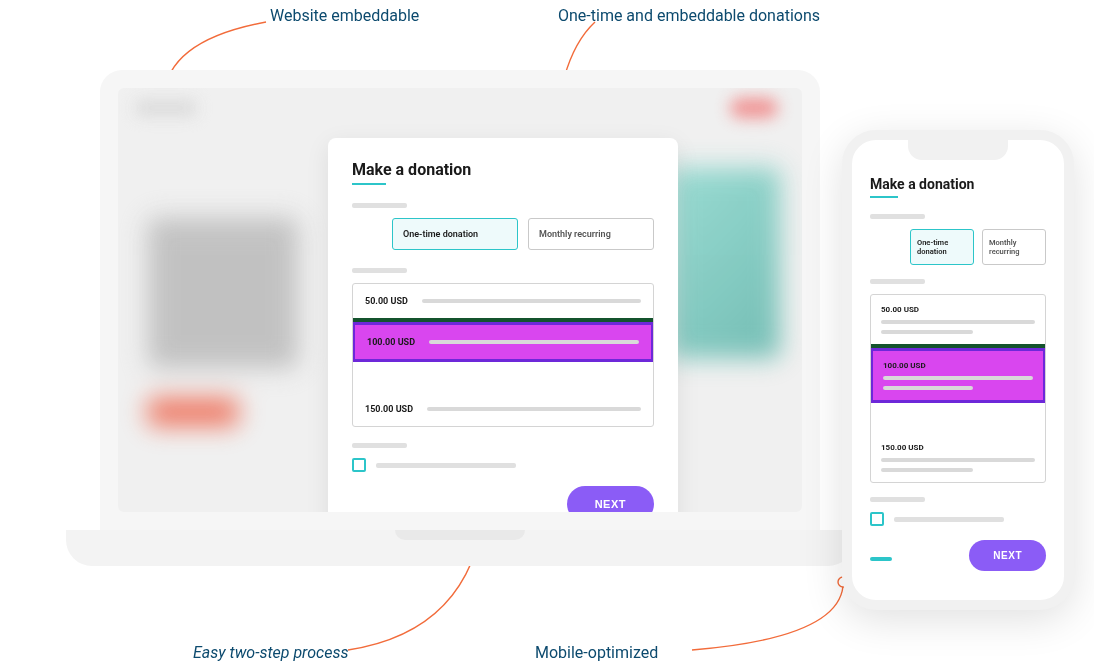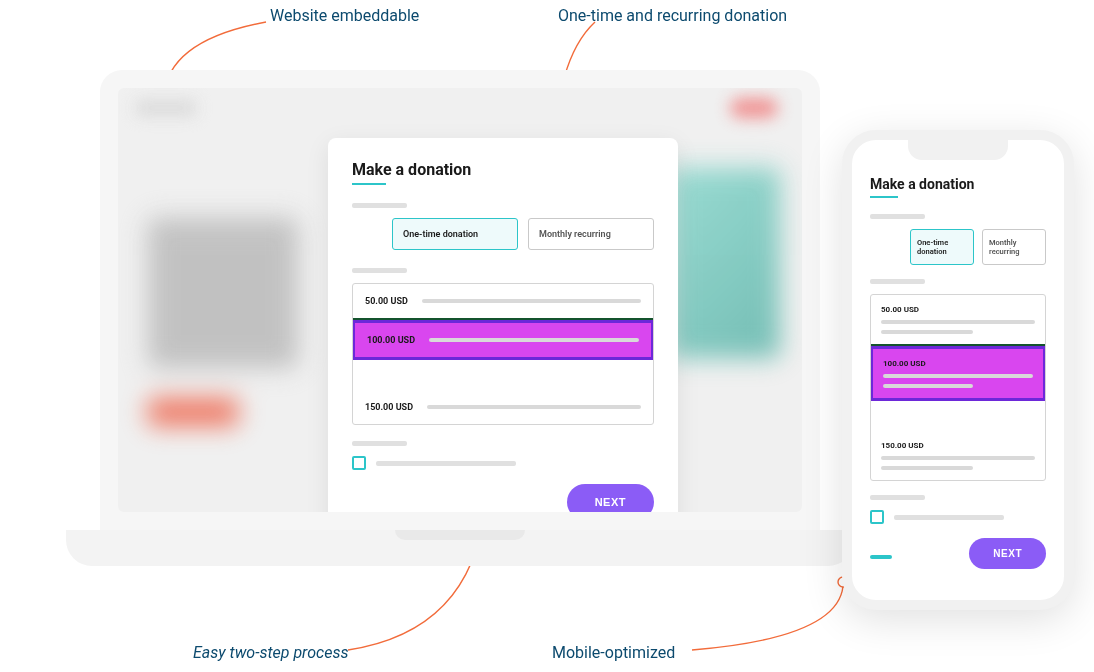--- a/index.html
+++ b/index.html
@@ -15,21 +15,21 @@
   
   .callout-label {
     position: absolute;
     font-size: 16px;
     color: #0c4a6e;
     font-weight: 400;
   }
   .callout-1 { top: 6px; left: 270px; }
   .callout-2 { top: 6px; left: 558px; }
   .callout-3 { bottom: 10px; left: 193px; font-style: italic; }
-  .callout-4 { bottom: 10px; left: 552px; margin-top: 24px; }
+  .callout-4 { bottom: 10px; left: 535px; margin-top: 24px; }
 
   
   svg.connectors {
     position: absolute;
     top: 0; left: 0;
     width: 1094px; height: 672px;
     pointer-events: none;
   }
 
   
@@ -152,21 +152,21 @@
     border-color: #2cc5c9;
     background: #eefafb;
     color: #1a1a1a;
   }
   .amount-list { border: 1px solid #d4d4d4; border-radius: 3px; overflow:hidden; margin-bottom: 16px; }
   .amount {
     display: flex;
     align-items: center;
     gap: 14px;
     padding: 12px 12px;
-    border-bottom: 3px solid #14532d;
+    border-bottom: 5px solid #14532d;
     cursor: pointer;
   }
   .amount:last-child { border-bottom: none; margin-top: 31px; }
   .amount.selected { background: #d946ef; border: 3px solid #6d28d9; margin: -1px; align-items: center; }
   .amount .price { font-size: 9px; font-weight: 700; color:#1a1a1a; white-space: nowrap; flex-shrink:0; }
   .amount .skel { flex: 1; height: 4px; background:#d9d9d9; }
   .check-row { display:flex; align-items:center; gap:10px; margin-bottom: 14px; }
   .checkbox {
     width: 14px; height: 14px;
     border: 2px solid #2cc5c9;
@@ -224,21 +224,21 @@
   .card-m .amount .skel.s2 { width:60%; }
   .card-m .check-row .skel { width:110px; }
   .card-m .next-btn { padding:10px 24px; font-size:10px; }
   .card-m .progress { width:22px; height:4px; background:#2cc5c9; border-radius:2px; margin-top:6px; }
 
 </style>
 </head>
 <body>
 
 <div class="callout-label callout-1">Website embeddable</div>
-<div class="callout-label callout-2">One-time and recurring donation</div>
+<div class="callout-label callout-2">One-time and embeddable donations</div>
 <div class="callout-label callout-3">Easy two-step process</div>
 <div class="callout-label callout-4">Mobile-optimized</div>
 
 <svg class="connectors">
   <g stroke="#f26b3a" stroke-width="1.4" fill="none">
     <path d="M266,22 Q168,40 164,96"></path>
     <circle cx="164" cy="100" r="5" fill="#fff"></circle>
     <path d="M595,22 Q554,60 554,168"></path>
     <circle cx="554" cy="172" r="5" fill="#fff"></circle>
     <path d="M348,650 Q478,630 486,494"></path>

